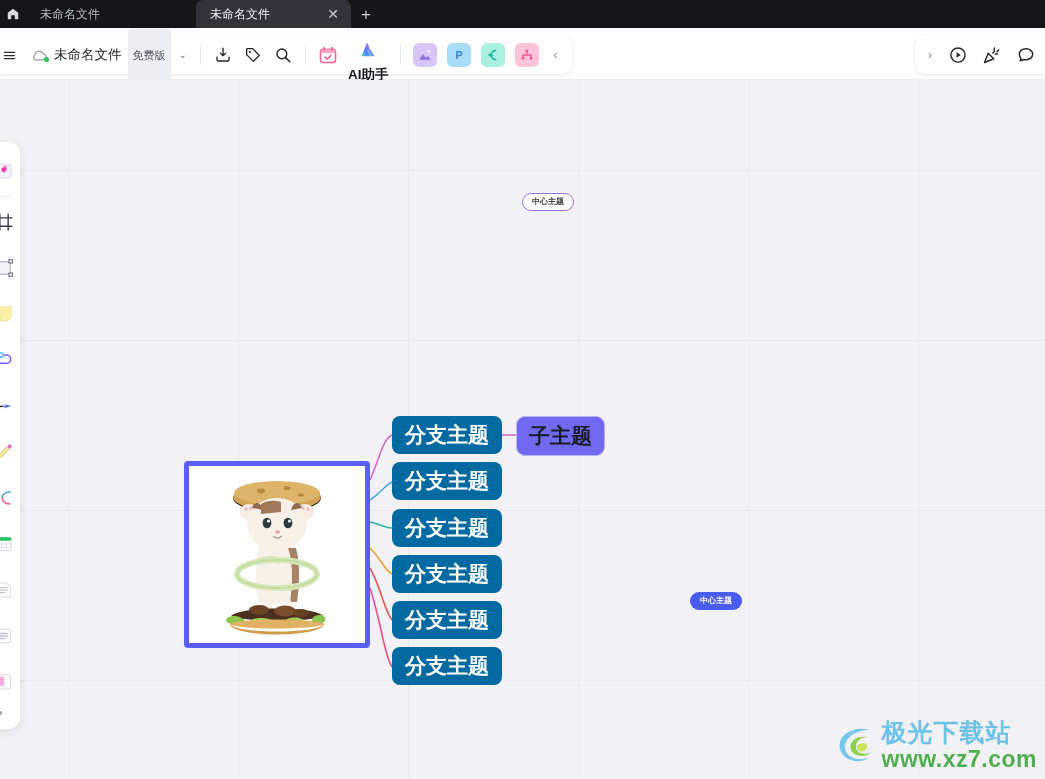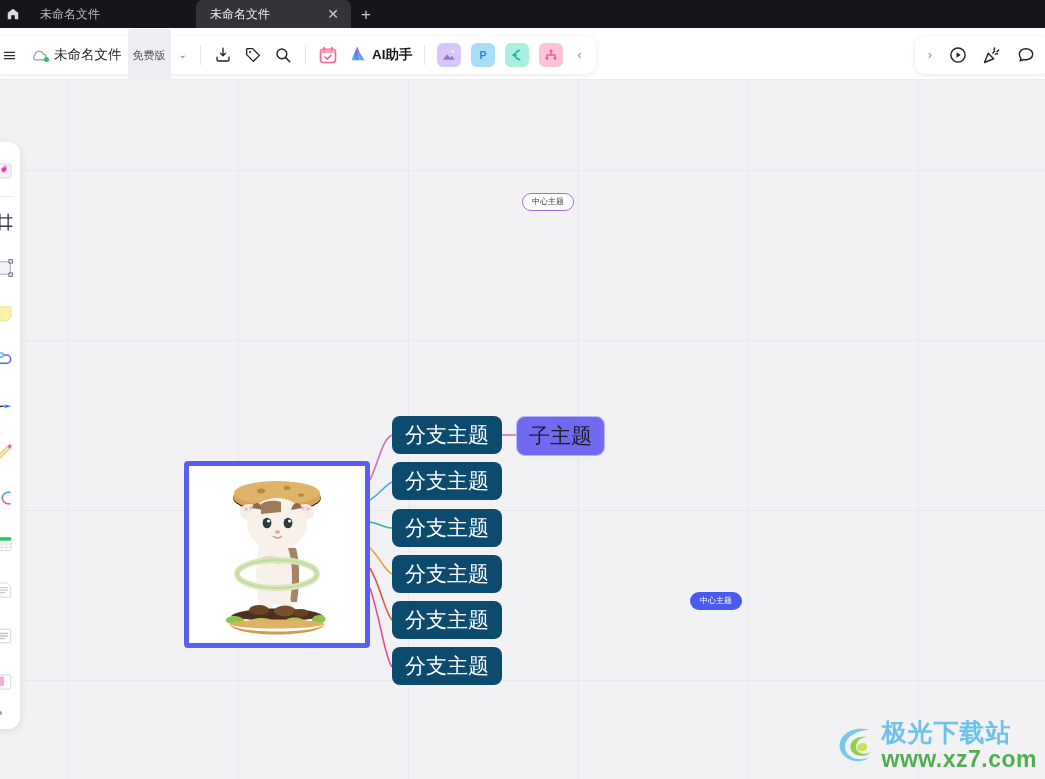--- a/index.html
+++ b/index.html
@@ -94,21 +94,21 @@
   }
   .chev { color: #75767e; font-size: 10px; line-height: 1; padding: 0 2px; }
   .tb-sep { width: 1px; height: 20px; background: #e6e6ec; margin: 0 7px; flex: 0 0 auto; }
   .tb-icon-btn {
     width: 30px; height: 30px; border-radius: 6px;
     display: flex; align-items: center; justify-content: center;
     color: #232329;
   }
   .tb-ai {
     display: flex; align-items: center; gap: 4px;
-    height: 30px; padding: 0 5px; border-radius: 6px;
+    height: 30px; padding: 0 5px; border-radius: 6px; flex-direction: column;
   }
   .tb-ai-label { font-size: 13.5px; color: #17181c; font-weight: bold; white-space: nowrap; }
   .tb-color-btn {
     width: 24px; height: 24px; border-radius: 6px;
     display: flex; align-items: center; justify-content: center;
     margin: 0 5px;
   }
   .collapse-chev {
     width: 22px; height: 30px;
     display: flex; align-items: center; justify-content: center;
@@ -136,21 +136,21 @@
   .grid {
     position: absolute; inset: 0;
     background-image:
       linear-gradient(to right, #e7e7ec 1px, transparent 1px),
       linear-gradient(to bottom, #e7e7ec 1px, transparent 1px);
     background-size: 170px 170px;
     background-position: 68px 90px;
   }
 
   
-  .node { position: absolute; }
+  .node { position: absolute; font-weight: bold; }
 
   .pill-outline {
     background: #ffffff;
     border: 1.6px solid #a46ee0;
     border-radius: 11px;
     color: #3c3c46;
     font-size: 8px;
     padding: 4px 9px;
     white-space: nowrap;
     line-height: 1;
@@ -158,21 +158,21 @@
   .pill-filled {
     background: #4a5bf0;
     border-radius: 9px;
     color: #ffffff;
     font-size: 8px;
     padding: 5px 10px;
     white-space: nowrap;
     line-height: 1;
   }
   .branch-node {
-    background: #0c4a6e;
+    background: #0369a1;
     border-radius: 8px;
     color: #ffffff;
     font-size: 21px;
     padding: 6px 13px;
     white-space: nowrap;
     line-height: 1.25;
   }
   .sub-node {
     background: #6f6af0;
     border: 1.5px solid #b9b4f7;

